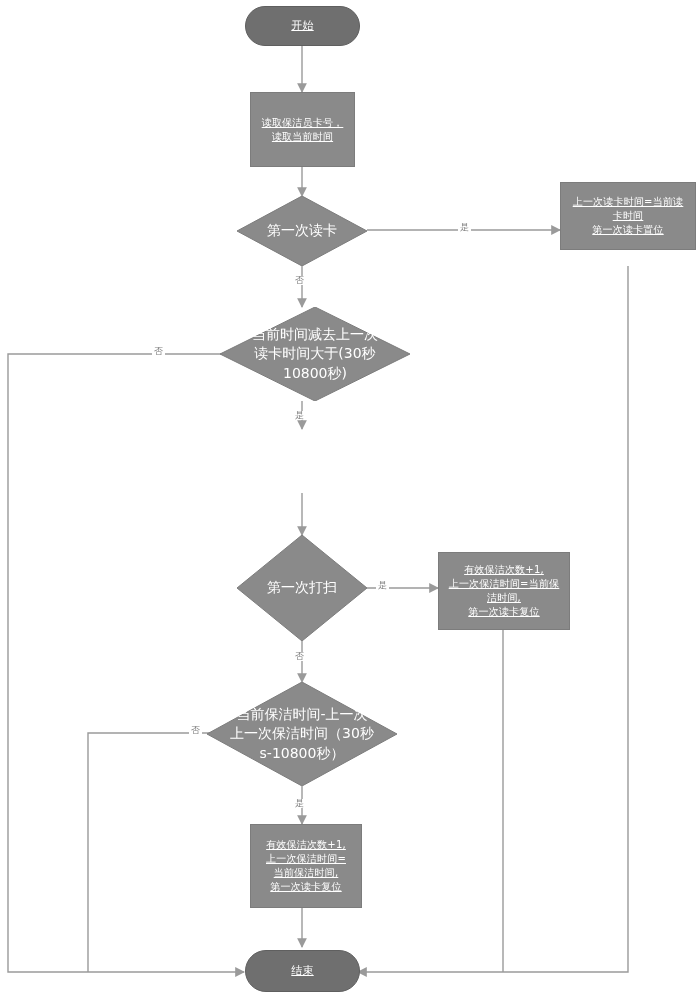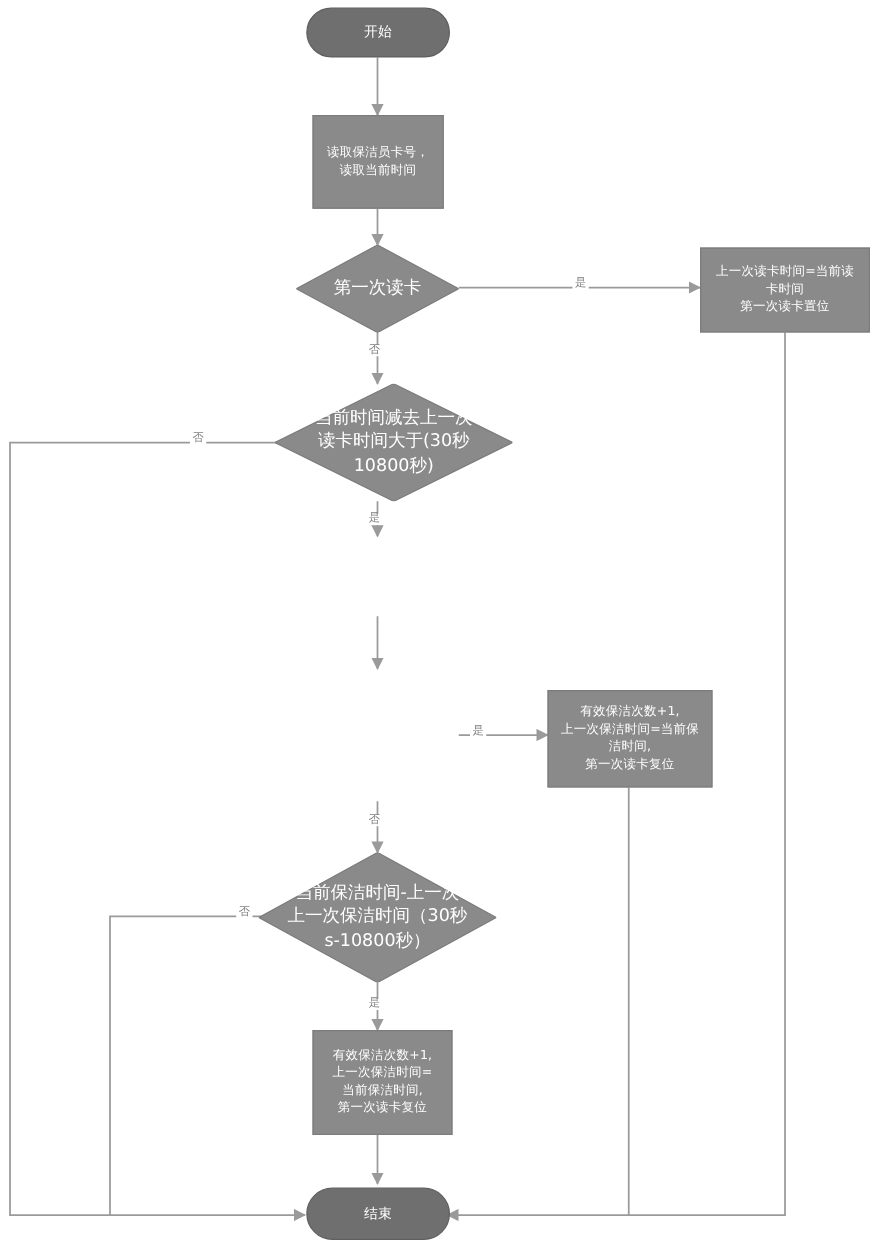--- a/index.html
+++ b/index.html
@@ -33,20 +33,21 @@
     text-align: center;
     color: #ffffff;
     line-height: 1.38;
     letter-spacing: 0.2px;
     z-index: 2;
   }
   .node .lbl {
     display: block;
     width: 100%;
     white-space: pre-line;
+    text-decoration: underline;
   }
   .terminator {
     background: #6f6f6f;
     border: 1px solid #5f5f5f;
     border-radius: 999px;
     font-size: 11px;
   }
   .process {
     background: #8a8a8a;
     border: 1px solid #7c7c7c;
@@ -143,36 +144,42 @@
 读取当前时间</span>
   </div>
 
   <div class="decision-wrap" style="left:237px; top:196px; width:130px; height:70px;">
     <svg class="decision-shape" viewBox="0 0 130 70" preserveAspectRatio="none">
       <polygon points="65,0 130,35 65,70 0,35" fill="#8a8a8a" stroke="#7c7c7c" stroke-width="1"></polygon>
     </svg>
     <div class="decision-text">第一次读卡</div>
   </div>
 
-  <div class="node process" style="left:560px; top:198px; width:136px; height:68px;">
+  <div class="node process" style="left:560px; top:182px; width:136px; height:68px;">
     <span class="lbl">上一次读卡时间=当前读
 卡时间
 第一次读卡置位</span>
   </div>
 
   <div class="decision-wrap" style="left:220px; top:307px; width:190px; height:94px;">
     <svg class="decision-shape" viewBox="0 0 190 94" preserveAspectRatio="none">
       <polygon points="95,0 190,47 95,94 0,47" fill="#8a8a8a" stroke="#7c7c7c" stroke-width="1"></polygon>
     </svg>
     <div class="decision-text">当前时间减去上一次
 读卡时间大于(30秒
 10800秒)</div>
   </div>
 
 
+  <div class="decision-wrap" style="left:237px; top:535px; width:130px; height:106px;">
+    <svg class="decision-shape" viewBox="0 0 130 106" preserveAspectRatio="none">
+      <polygon points="65,0 130,53 65,106 0,53" fill="#8a8a8a" stroke="#7c7c7c" stroke-width="1"></polygon>
+    </svg>
+    <div class="decision-text">第一次打扫</div>
+  </div>
 
   <div class="node process" style="left:438px; top:552px; width:132px; height:78px;">
     <span class="lbl">有效保洁次数+1,
 上一次保洁时间=当前保
 洁时间,
 第一次读卡复位</span>
   </div>
 
   <div class="decision-wrap" style="left:207px; top:682px; width:190px; height:104px;">
     <svg class="decision-shape" viewBox="0 0 190 104" preserveAspectRatio="none">

